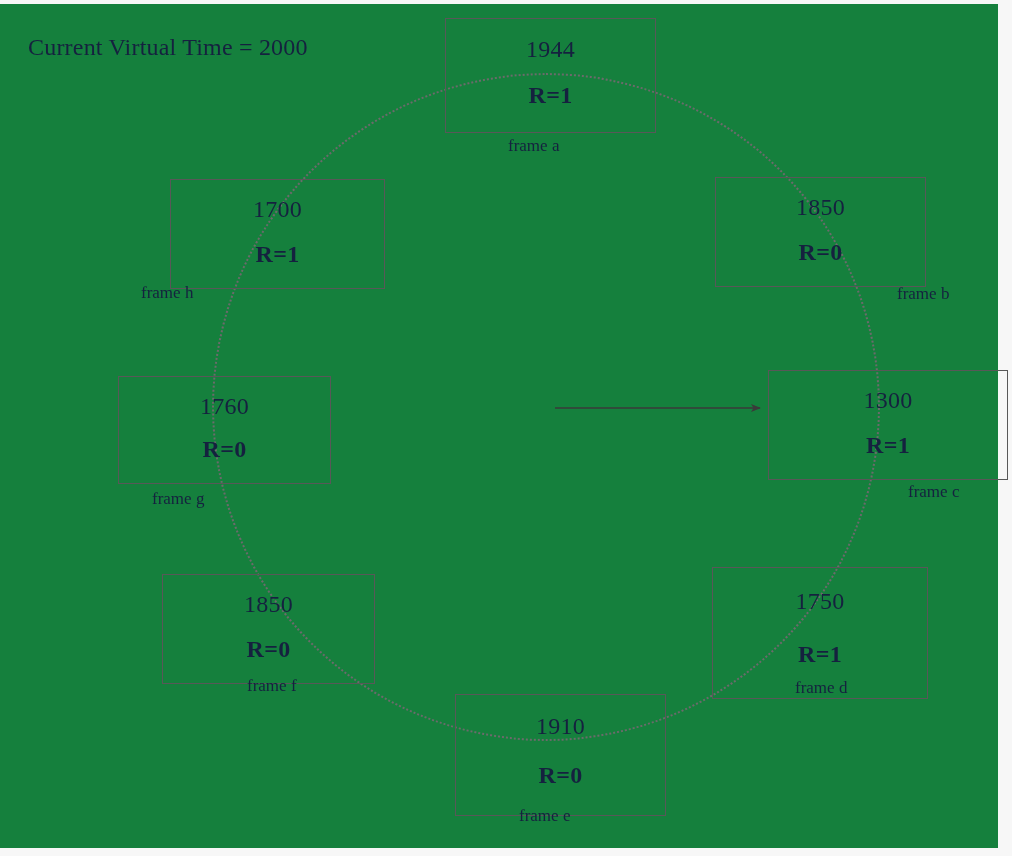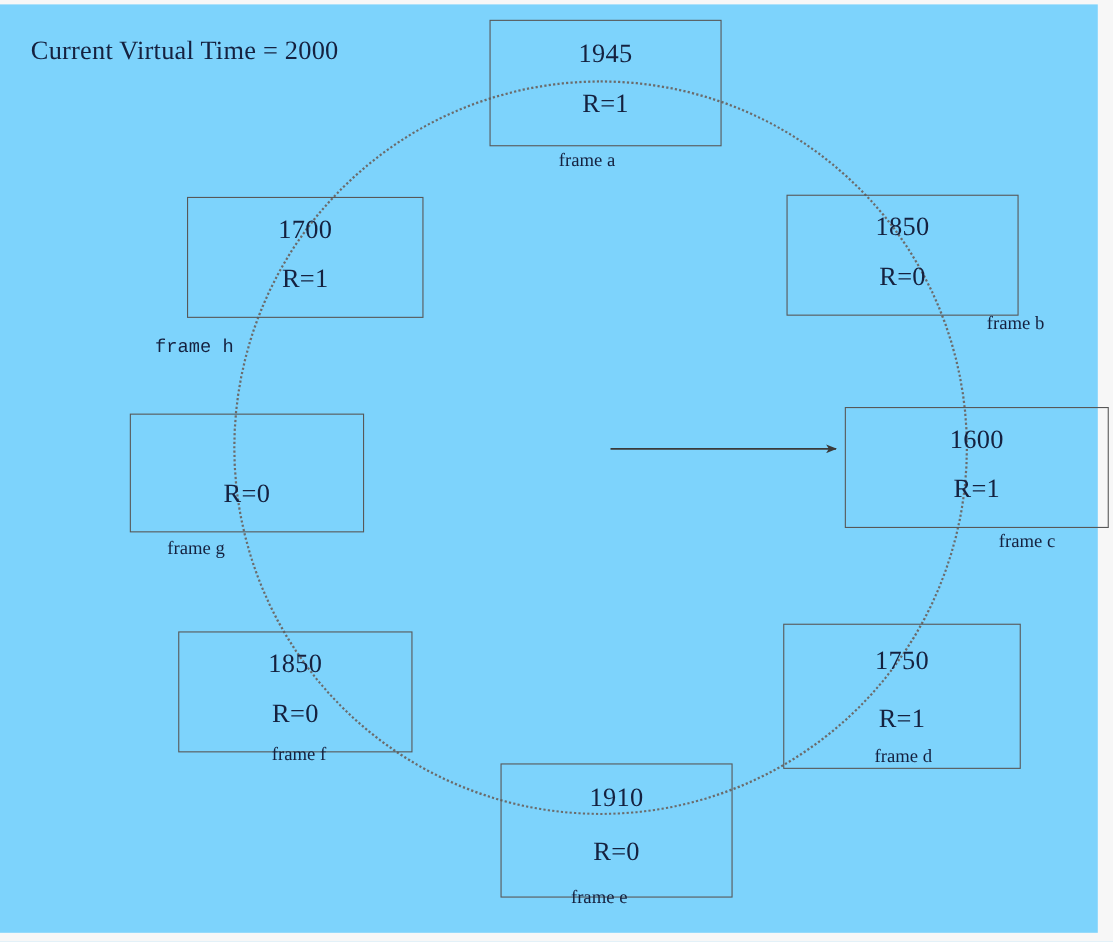--- a/index.html
+++ b/index.html
@@ -60,21 +60,21 @@
     position: absolute;
     width: 100%;
     text-align: center;
     color: #15213f;
     font-size: 24px;
     line-height: 1;
     letter-spacing: 0.3px;
   }
   .frame-time { top: 16%; }
   .frame-r    { top: 57%; }
-  .frame-r b  { font-weight: normal; }
+  .frame-r b  { font-weight: bold; }
 
   .frame-label {
     position: absolute;
     color: #15213f;
     font-size: 17px;
     line-height: 1;
     white-space: nowrap;
   }
 
   
@@ -84,54 +84,54 @@
     top: 30px;
     font-size: 24px;
     color: #15213f;
     white-space: nowrap;
     letter-spacing: 0.2px;
   }
 </style>
 </head>
 <body style="background: rgb(247, 247, 247);">
 
-<div id="canvas" style="background: #7dd3fc;">
+<div id="canvas" style="background: #15803d;">
   <div id="diagram">
 
     <div id="title">Current Virtual Time = 2000</div>
 
     <div class="ring" id="ring" style="left: 212px; top: 69px; width: 668px; height: 668px; border-color: rgb(107, 107, 107);"></div>
 
     <svg class="arrow-svg" id="arrow-svg" width="998" height="844" viewBox="0 0 998 844">
       <defs>
         <marker id="ah" markerWidth="10" markerHeight="8" refX="9" refY="4" orient="auto" markerUnits="userSpaceOnUse">
           <path d="M0,0 L10,4 L0,8 L2.5,4 Z" fill="#3a3a3a"></path>
         </marker>
       </defs>
       <line id="arrow-line" stroke="#3a3a3a" stroke-width="1.6" marker-end="url(#ah)" x1="555" y1="404" x2="760" y2="404"></line>
     </svg>
 
     <div id="frames-layer">
         <div class="frame-box" style="left: 445px; top: 14px; width: 211px; height: 115px; border-color: rgb(88, 88, 88);">
           <div class="frame-inner">
-            <div class="frame-time">1945</div>
+            <div class="frame-time">1944</div>
             <div class="frame-r"><b>R=1</b></div>
           </div>
         </div>
         <div class="frame-label" style="left: 508px; top: 133px;">frame a</div>
         <div class="frame-box" style="left: 715px; top: 173px; width: 211px; height: 110px; border-color: rgb(88, 88, 88);">
           <div class="frame-inner">
             <div class="frame-time">1850</div>
             <div class="frame-r"><b>R=0</b></div>
           </div>
         </div>
         <div class="frame-label" style="left: 897px; top: 281px;">frame b</div>
         <div class="frame-box" style="left: 768px; top: 366px; width: 240px; height: 110px; border-color: rgb(88, 88, 88);">
           <div class="frame-inner">
-            <div class="frame-time">1600</div>
+            <div class="frame-time">1300</div>
             <div class="frame-r"><b>R=1</b></div>
           </div>
         </div>
         <div class="frame-label" style="left: 908px; top: 479px; text-align: center;">frame c</div>
         <div class="frame-box" style="left: 712px; top: 563px; width: 216px; height: 132px; border-color: rgb(88, 88, 88);">
           <div class="frame-inner">
             <div class="frame-time">1750</div>
             <div class="frame-r"><b>R=1</b></div>
           </div>
         </div>
@@ -145,27 +145,28 @@
         <div class="frame-label" style="left: 519px; top: 803px;">frame e</div>
         <div class="frame-box" style="left: 162px; top: 570px; width: 213px; height: 110px; border-color: rgb(88, 88, 88);">
           <div class="frame-inner">
             <div class="frame-time">1850</div>
             <div class="frame-r"><b>R=0</b></div>
           </div>
         </div>
         <div class="frame-label" style="left: 247px; top: 673px;">frame f</div>
         <div class="frame-box" style="left: 118px; top: 372px; width: 213px; height: 108px; border-color: rgb(88, 88, 88);">
           <div class="frame-inner">
+            <div class="frame-time">1760</div>
             <div class="frame-r"><b>R=0</b></div>
           </div>
         </div>
         <div class="frame-label" style="left: 152px; top: 486px;">frame g</div>
         <div class="frame-box" style="left: 170px; top: 175px; width: 215px; height: 110px; border-color: rgb(88, 88, 88);">
           <div class="frame-inner">
             <div class="frame-time">1700</div>
             <div class="frame-r"><b>R=1</b></div>
           </div>
         </div>
-        <div class="frame-label" style="left: 141px; top: 304px; font-family: Liberation Mono, monospace;">frame h</div>
+        <div class="frame-label" style="left: 141px; top: 280px;">frame h</div>
       </div>
 
   </div>
 </div>
 
 </body></html>

